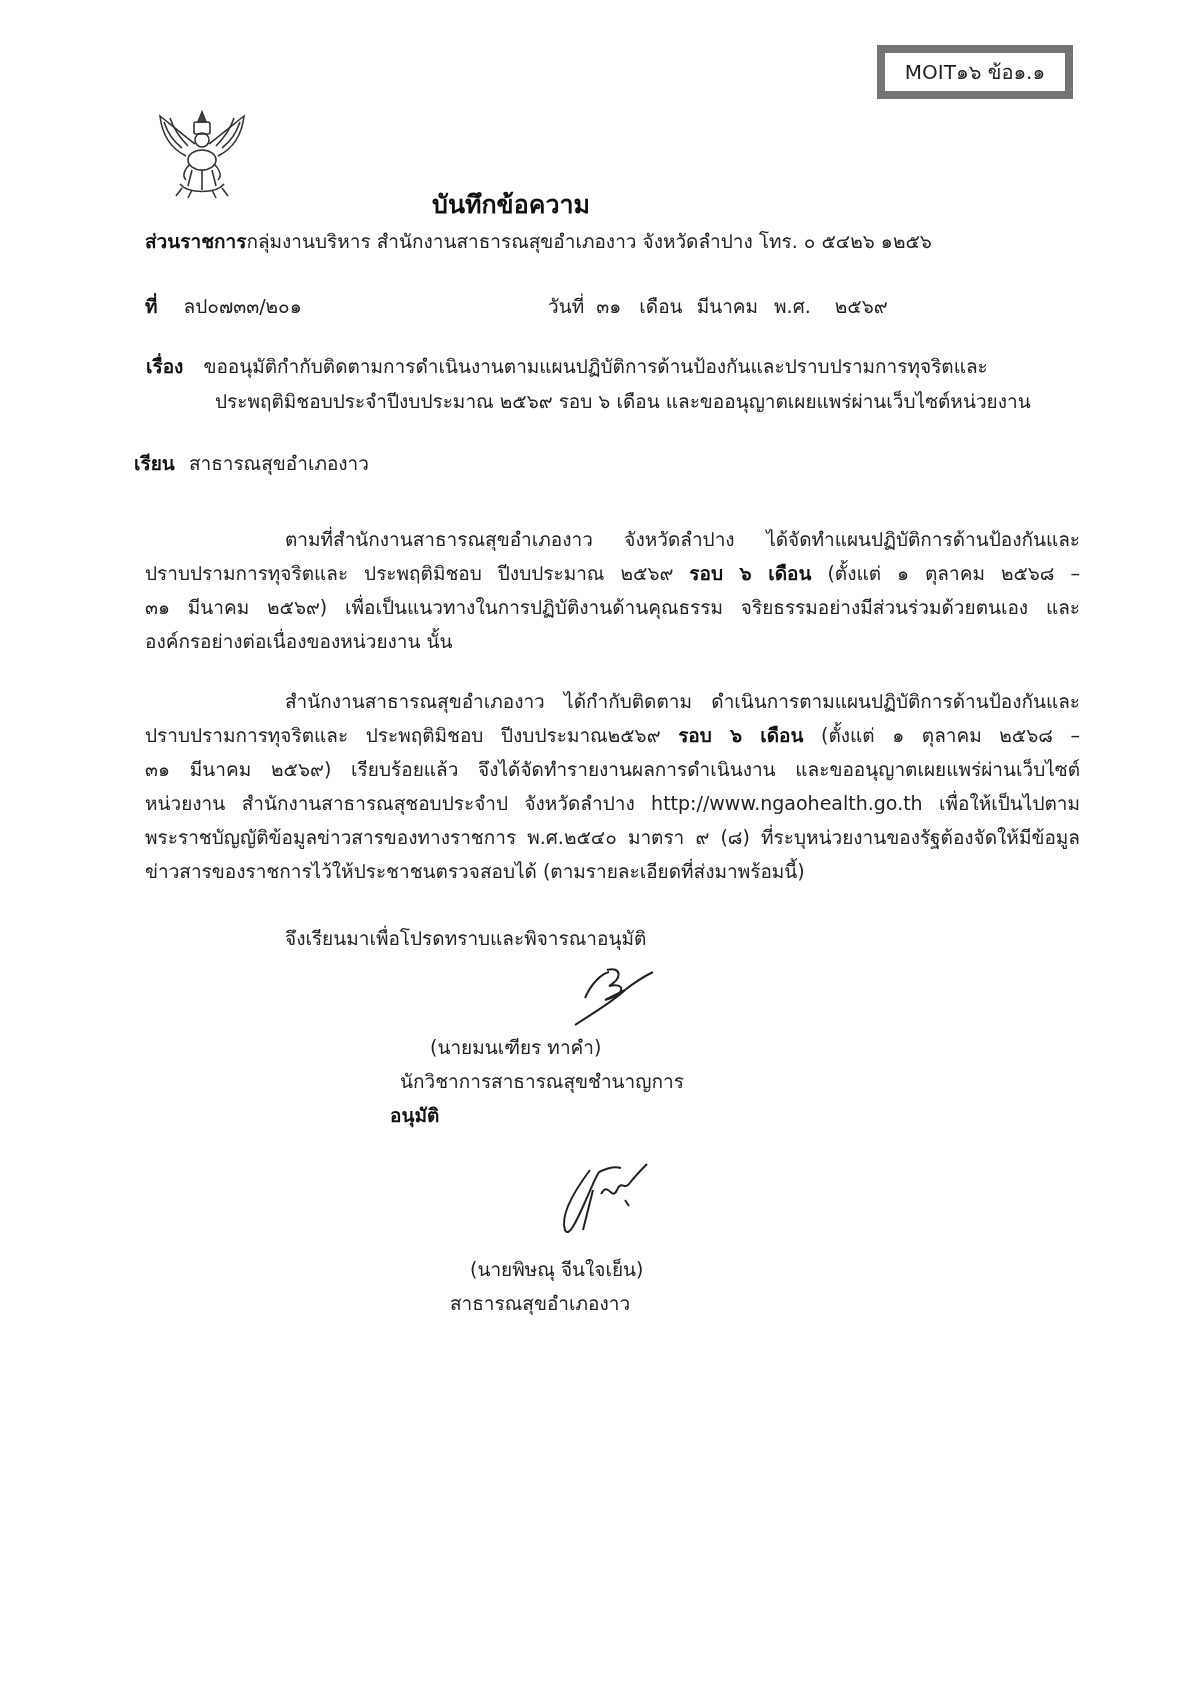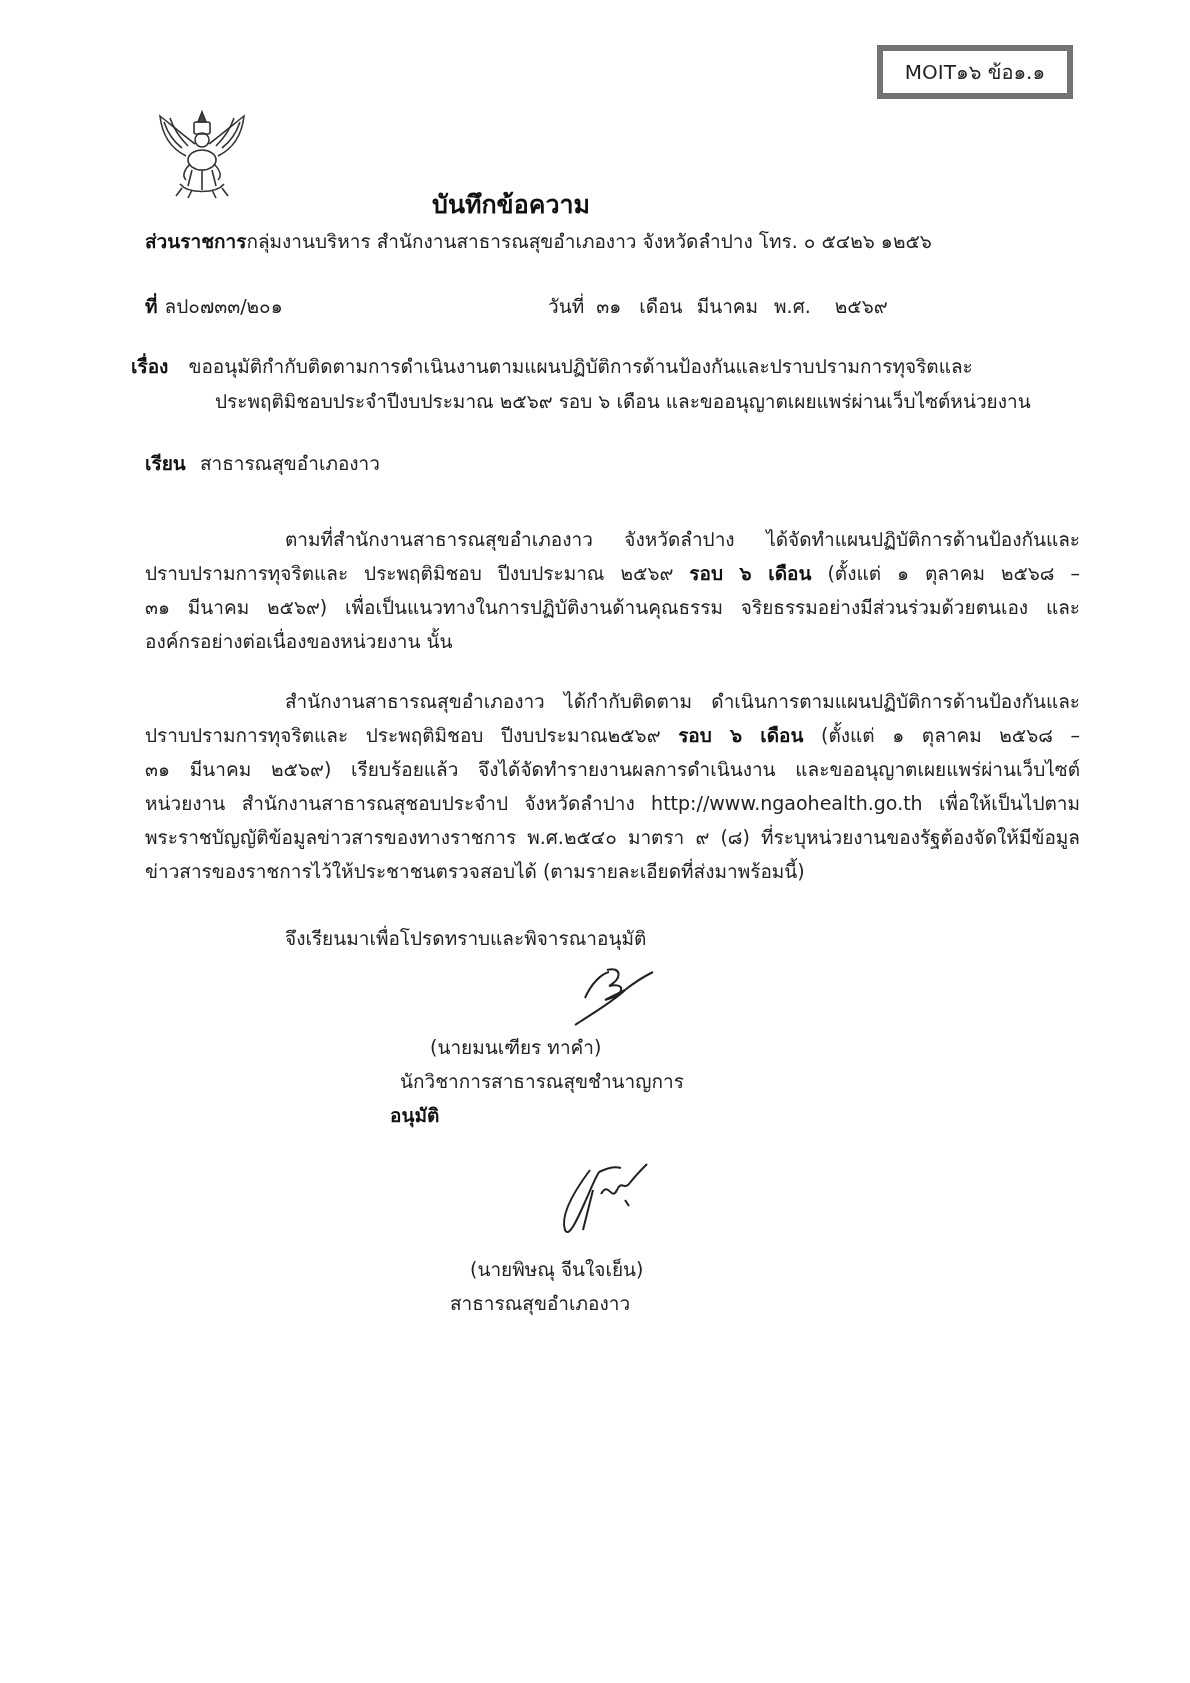--- a/index.html
+++ b/index.html
@@ -1,20 +1,20 @@
 <!DOCTYPE html>
 <html><head>
 <meta charset="utf-8">
 <style>
   html, body { margin:0; padding:0; background:#ffffff; }
   body { width:1190px; height:1683px; position:relative; overflow:hidden;
          font-family:"DejaVu Sans", "Liberation Sans", sans-serif; color:#1a1a1a; }
   .page { position:absolute; left:0; top:0; width:1190px; height:1683px; background:#fff; }
   .ref-box { position:absolute; left:877px; top:45px; width:196px; height:54px;
-             border:6px solid #737373; box-sizing:border-box; display:flex; align-items:center;
+             border:8px solid #737373; box-sizing:border-box; display:flex; align-items:center;
              justify-content:center; font-size:20px; color:#222; }
   .garuda { position:absolute; left:152px; top:104px; width:100px; height:100px; }
   .title { position:absolute; left:0; width:1022px; top:184px; text-align:center;
            font-size:25px; font-weight:bold; color:#111; }
   .line { position:absolute; font-size:19px; white-space:nowrap; color:#222; }
   .b { font-weight:bold; color:#111; }
   .para { position:absolute; left:145px; width:935px; font-size:19px; line-height:34px;
           text-align:justify; color:#222; }
   .para .row { display:block; white-space:nowrap; text-align:justify; text-align-last:justify; }
   .para .row.last { text-align-last:left; }
@@ -49,41 +49,41 @@
   </svg>
 
   <div class="title">บันทึกข้อความ</div>
 
   <div class="line" style="left:145px; top:226px;">
     <span class="b">ส่วนราชการ</span><span>กลุ่มงานบริหาร สำนักงานสาธารณสุขอำเภองาว จังหวัดลำปาง  โทร. ๐ ๕๔๒๖ ๑๒๕๖</span>
   </div>
 
   <div class="line" style="left:145px; top:291px;">
     <span class="b">ที่</span>
-    <span style="margin-left:1px">ลป๐๗๓๓/๒๐๑</span>
+    <span style="margin-left:20px">ลป๐๗๓๓/๒๐๑</span>
   </div>
 
   <div class="line" style="left:548px; top:291px;">
     <span>วันที่</span>
     <span style="margin-left:6px">๓๑</span>
     <span style="margin-left:12px">เดือน</span>
     <span style="margin-left:8px">มีนาคม</span>
     <span style="margin-left:10px">พ.ศ.</span>
     <span style="margin-left:18px">๒๕๖๙</span>
   </div>
 
-  <div class="line" style="left:131px; top:351px;">
+  <div class="line" style="left:146px; top:351px;">
     <span class="b">เรื่อง</span>
     <span style="margin-left:14px">ขออนุมัติกำกับติดตามการดำเนินงานตามแผนปฏิบัติการด้านป้องกันและปราบปรามการทุจริตและ</span>
   </div>
   <div class="line" style="left:215px; top:386px;">
     <span>ประพฤติมิชอบประจำปีงบประมาณ ๒๕๖๙ รอบ ๖ เดือน และขออนุญาตเผยแพร่ผ่านเว็บไซต์หน่วยงาน</span>
   </div>
 
-  <div class="line" style="left:145px; top:448px;">
+  <div class="line" style="left:134px; top:448px;">
     <span class="b">เรียน</span>
     <span style="margin-left:8px">สาธารณสุขอำเภองาว</span>
   </div>
 
   <div class="para" style="top:522px;">
     <span class="row indent">ตามที่สำนักงานสาธารณสุขอำเภองาว จังหวัดลำปาง ได้จัดทำแผนปฏิบัติการด้านป้องกันและ</span>
     <span class="row"><span>ปราบปรามการทุจริตและ ประพฤติมิชอบ ปีงบประมาณ ๒๕๖๙ </span><span class="b">รอบ ๖ เดือน</span><span> (ตั้งแต่ ๑ ตุลาคม ๒๕๖๘ –</span></span>
     <span class="row">๓๑ มีนาคม ๒๕๖๙) เพื่อเป็นแนวทางในการปฏิบัติงานด้านคุณธรรม จริยธรรมอย่างมีส่วนร่วมด้วยตนเอง และ</span>
     <span class="row last">องค์กรอย่างต่อเนื่องของหน่วยงาน นั้น</span>
   </div>

